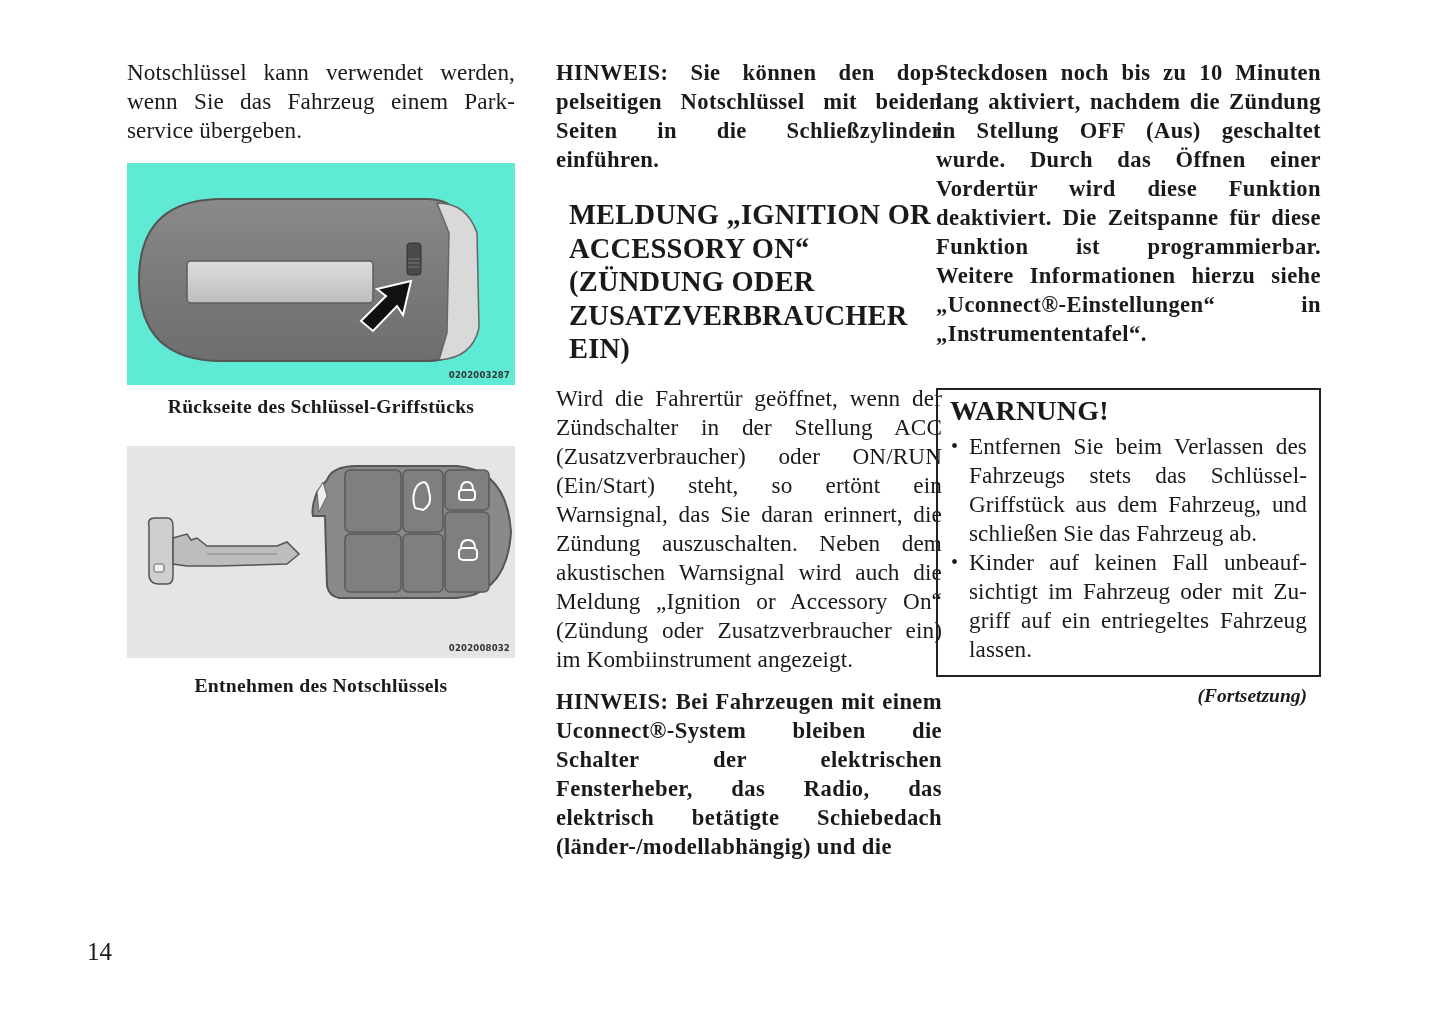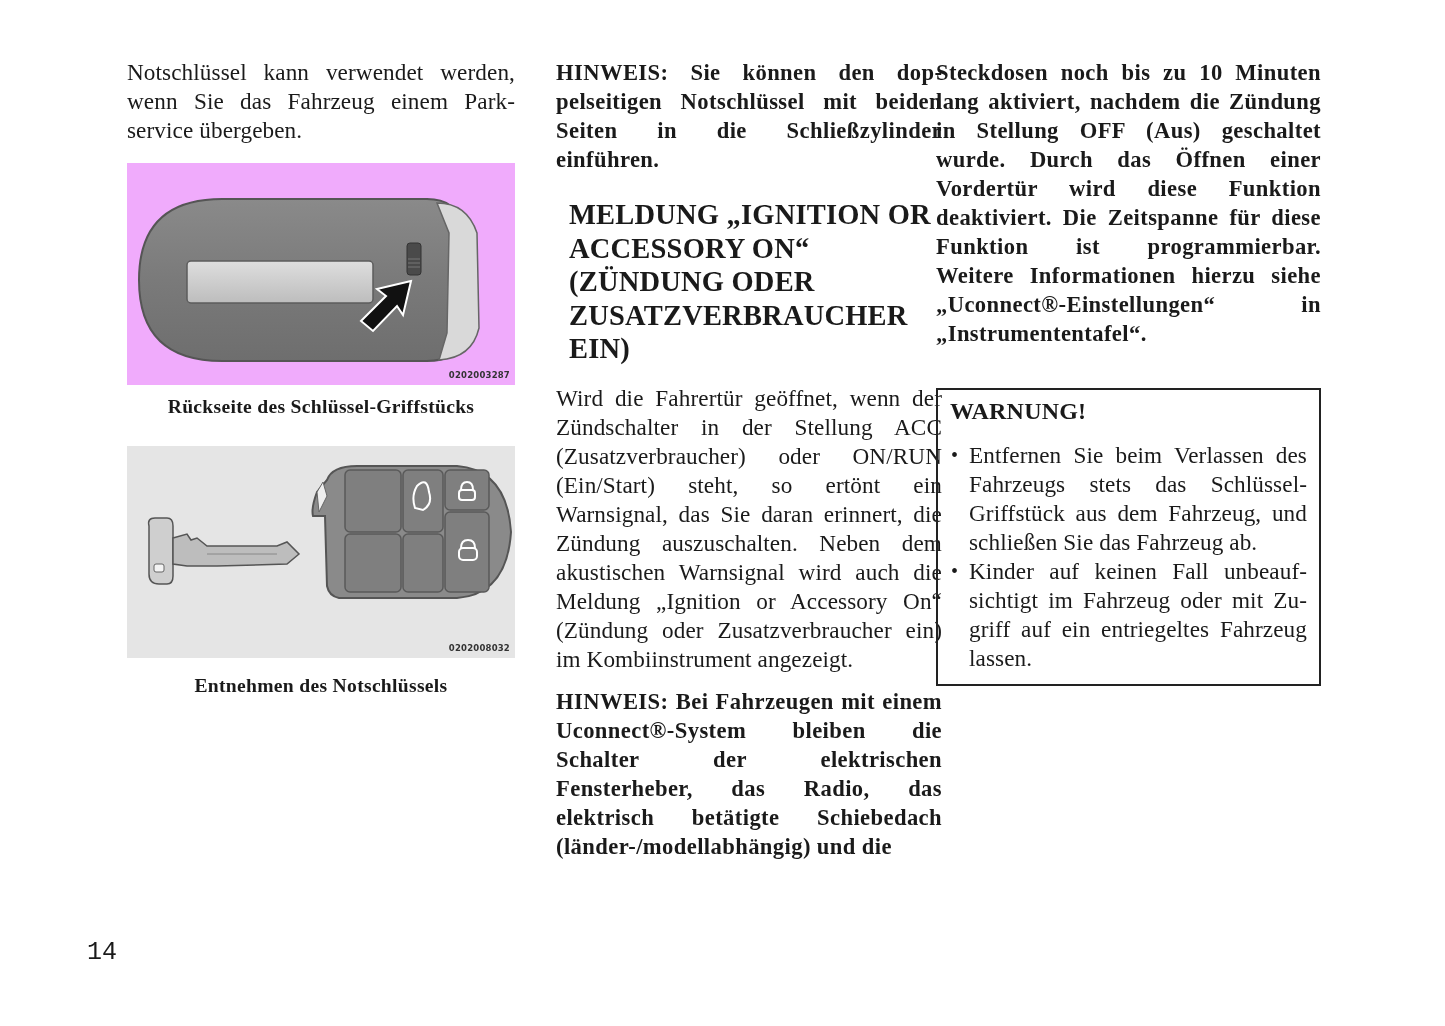--- a/index.html
+++ b/index.html
@@ -23,21 +23,21 @@
   .bold-text {
     font-family: "Liberation Serif", serif;
     font-weight: bold;
     font-size: 22.6px; line-height: 29px;
     text-align: justify;
     letter-spacing: 0.4px;
   }
   .para-gap { margin-top: 13px; }
 
   .figure {
-    position: relative; background: #f0abfc; margin-top: 18px;
+    position: relative; background: #5eead4; margin-top: 18px;
   }
   .fig1 { height: 222px; width: 388px; }
   .fig2 { height: 212px; width: 388px; background: #e5e5e5; margin-top: 26px; }
   .fig-code {
     position: absolute; right: 5px; bottom: 5px;
     font-family: "DejaVu Sans", sans-serif; font-weight: bold;
     font-size: 8.5px; color: #333; letter-spacing: 0.2px;
   }
   .caption {
     font-family: "Liberation Serif", serif; font-weight: bold;
@@ -50,36 +50,36 @@
     font-family: "Liberation Serif", serif; font-weight: bold;
     font-size: 28.5px; line-height: 33.5px; margin: 24px 0 18px 13px;
     letter-spacing: 0.2px;
   }
 
   .warn-box {
     border: 2px solid #222; margin-top: 40px; padding: 6px 12px 11px 12px;
   }
   .warn-title {
     font-family: "Liberation Serif", serif; font-weight: bold;
-    font-size: 24px; line-height: 30px; letter-spacing: 0.2px;
-    margin-bottom: 15px;
+    font-size: 28px; line-height: 30px; letter-spacing: 0.2px;
+    margin-bottom: 6px;
   }
   .warn-list { list-style: none; margin: 0; padding: 0; }
   .warn-item { position: relative; padding-left: 19px; }
   .warn-item .bullet {
     position: absolute; left: 1px; top: 0;
     font-size: 20px; line-height: 29px;
   }
   .cont {
     font-family: "Liberation Serif", serif; font-weight: bold; font-style: italic;
     font-size: 19.5px; text-align: right; margin-top: 8px; padding-right: 14px;
   }
   .page-number {
     position: absolute; left: 87px; top: 938px;
-    font-family: Liberation Mono, monospace; font-size: 25px;
+    font-family: Liberation Serif, serif; font-size: 25px;
   }
 </style>
 </head>
 <body>
 
 <div class="col col1">
   <p class="body-text">Notschlüssel kann verwendet werden, wenn Sie das Fahrzeug einem Park­service übergeben.</p>
 
   <div class="figure fig1">
     <svg width="388" height="222" viewBox="0 0 388 222">
@@ -159,15 +159,16 @@
       <li class="warn-item body-text">
         <span class="bullet">•</span>
         <span>Entfernen Sie beim Verlassen des Fahrzeugs stets das Schlüssel-Griffstück aus dem Fahrzeug, und schließen Sie das Fahrzeug ab.</span>
       </li>
       <li class="warn-item body-text">
         <span class="bullet">•</span>
         <span>Kinder auf keinen Fall unbeauf­sichtigt im Fahrzeug oder mit Zu­griff auf ein entriegeltes Fahrzeug lassen.</span>
       </li>
     </ul>
   </div>
+  <div class="cont">(Fortsetzung)</div>
 </div>
 
 <div class="page-number">14</div>
 
 </body></html>

